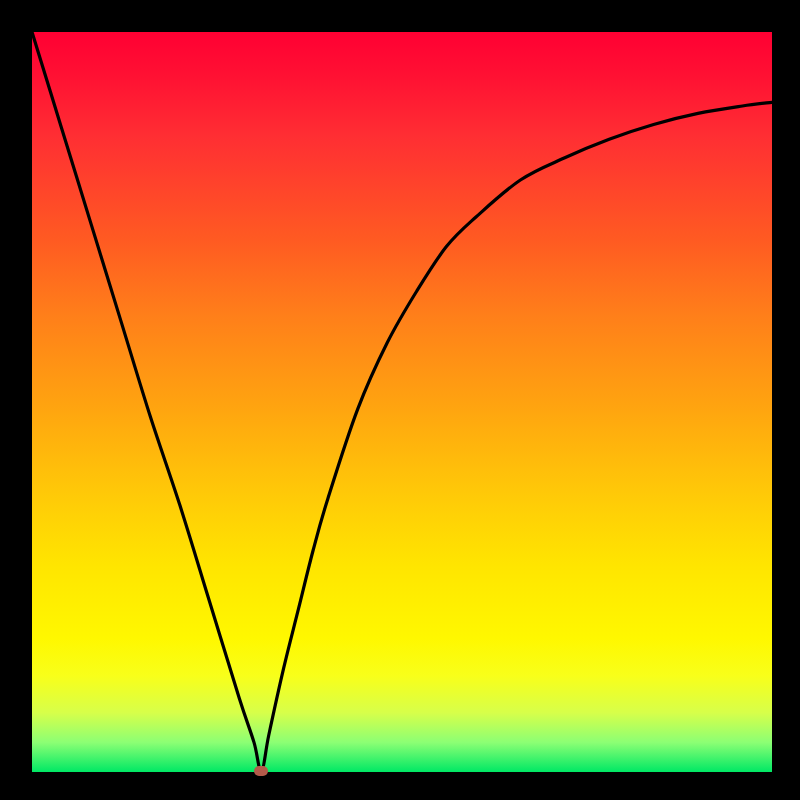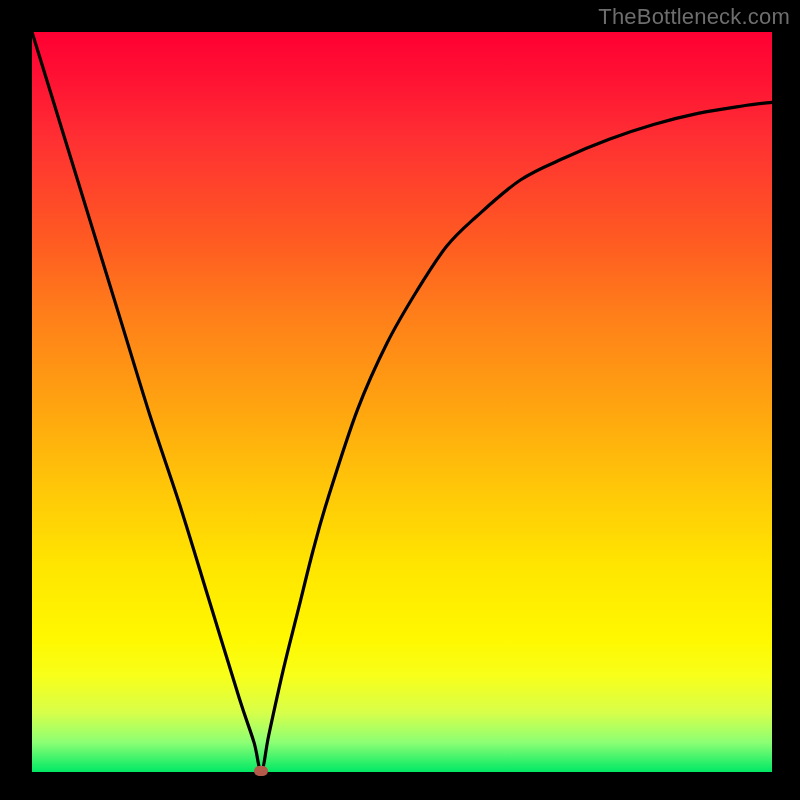--- a/index.html
+++ b/index.html
@@ -59,20 +59,19 @@
     width: 14px;
     height: 10px;
     border-radius: 5px;
     background: #b35a4a;
   }
 </style>
 </head>
 <body>
 
 <div class="container">
-  <div class="watermark">TheBottleneck.com</div>
   <div class="plot-area">
     <svg class="curve-svg" viewBox="0 0 740 740" preserveAspectRatio="none">
       <path id="curve-path" fill="none" stroke="#000000" stroke-width="3.2" stroke-linecap="round" stroke-linejoin="round" d="M 0.00 0.00 C 4.93 16.03, 19.73 64.13, 29.60 96.20 C 39.47 128.27, 49.33 160.33, 59.20 192.40 C 69.07 224.47, 78.93 256.53, 88.80 288.60 C 98.67 320.67, 108.53 353.97, 118.40 384.80 C 128.27 415.63, 138.13 442.77, 148.00 473.60 C 157.87 504.43, 167.73 537.73, 177.60 569.80 C 187.47 601.87, 199.80 642.57, 207.20 666.00 C 214.60 689.43, 218.30 698.07, 222.00 710.40 C 225.70 722.73, 226.93 741.23, 229.40 740.00 C 231.87 738.77, 233.10 720.27, 236.80 703.00 C 240.50 685.73, 246.67 657.37, 251.60 636.40 C 256.53 615.43, 261.47 596.93, 266.40 577.20 C 271.33 557.47, 276.27 536.50, 281.20 518.00 C 286.13 499.50, 288.60 489.63, 296.00 466.20 C 303.40 442.77, 315.73 403.30, 325.60 377.40 C 335.47 351.50, 345.33 330.53, 355.20 310.80 C 365.07 291.07, 374.93 275.03, 384.80 259.00 C 394.67 242.97, 404.53 226.93, 414.40 214.60 C 424.27 202.27, 431.67 196.10, 444.00 185.00 C 456.33 173.90, 473.60 157.87, 488.40 148.00 C 503.20 138.13, 518.00 132.58, 532.80 125.80 C 547.60 119.02, 562.40 112.85, 577.20 107.30 C 592.00 101.75, 606.80 96.82, 621.60 92.50 C 636.40 88.18, 651.20 84.48, 666.00 81.40 C 680.80 78.32, 698.07 75.85, 710.40 74.00 C 722.73 72.15, 735.07 70.92, 740.00 70.30"></path>
     </svg>
     <div id="vertex-dot" class="dot" style="left: 222.4px; top: 734px; background: rgb(179, 90, 74);"></div>
   </div>
 </div>
 
 </body></html>

